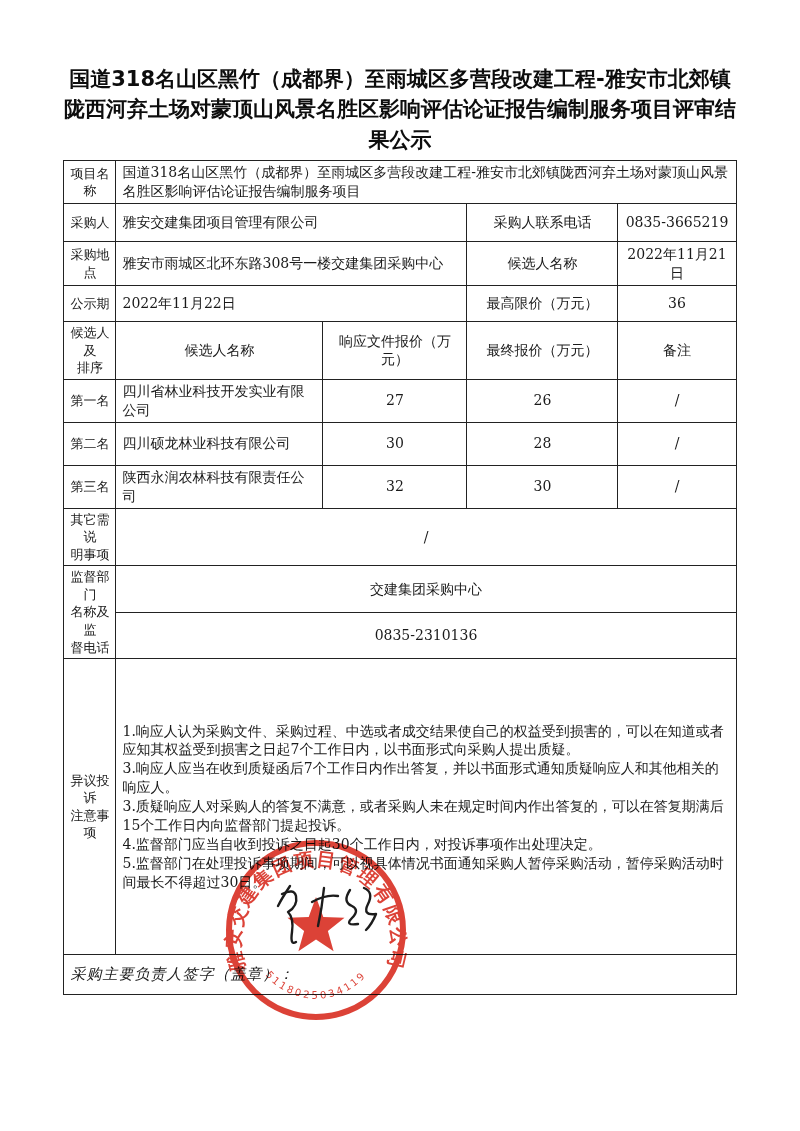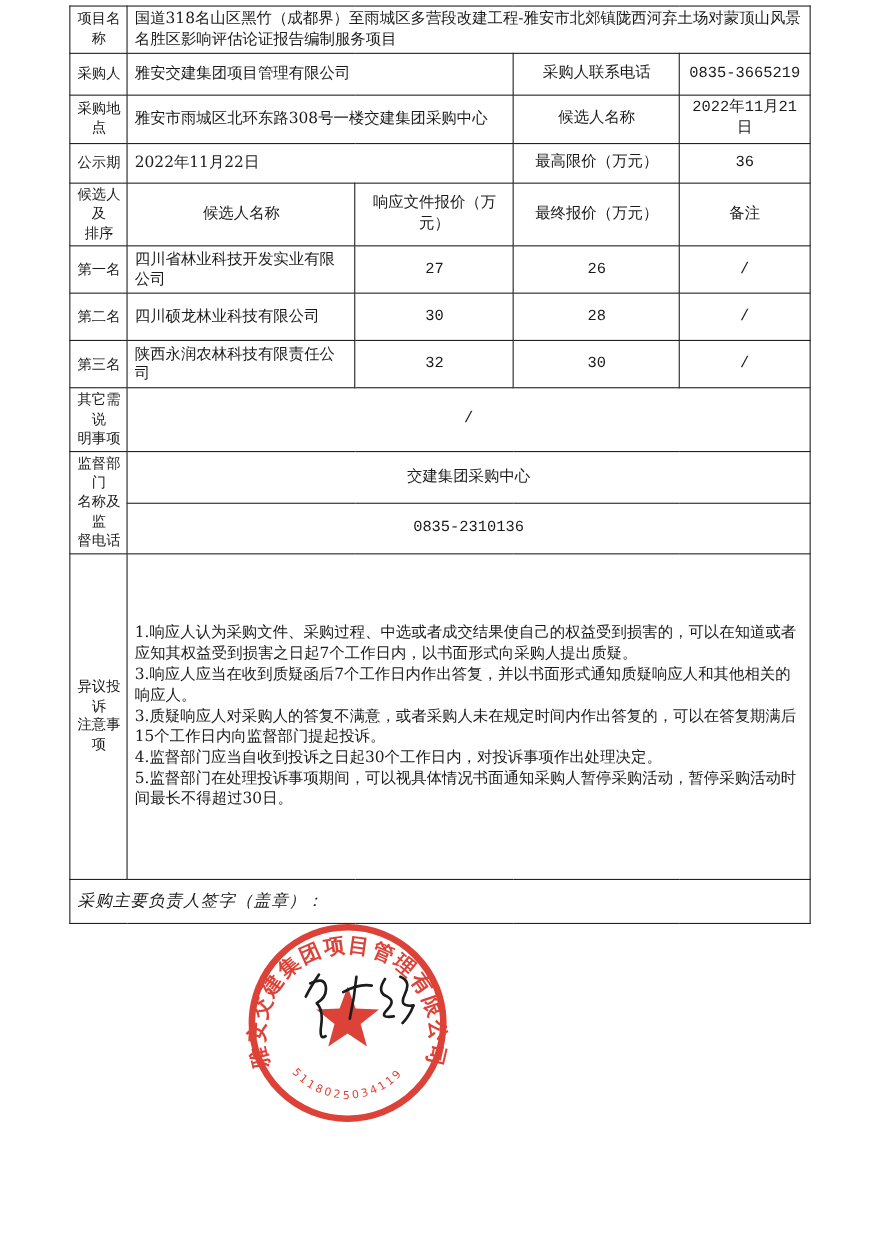--- a/index.html
+++ b/index.html
@@ -36,21 +36,21 @@
     line-height:1.35;
     vertical-align:middle;
     word-break:break-all;
   }
   td.lbl {
     text-align:center;
     white-space:pre-line;
     padding:2px 1px;
     font-size:13px;
   }
-  td.c { text-align:center;font-family:Liberation Mono, monospace; }
+  td.c { text-align:center; }
   td.l { text-align:left;margin-top:31px; }
   .objection-cell { padding:4px 10px; line-height:1.52; }
   .objection-cell .obj-item { margin:0; }
   .sign-cell { font-size:15px; padding-left:7px; letter-spacing:1px;font-style:italic; }
 
   
   .stamp {
     position:absolute;
     left:216px; top:830px;
     width:200px; height:200px;
@@ -67,20 +67,21 @@
     left:268px; top:878px;
     width:140px; height:90px;
     pointer-events:none;
   }
 </style>
 </head>
 <body>
 
 <div class="page">
 
+  <div class="title">国道318名山区黑竹（成都界）至雨城区多营段改建工程-雅安市北郊镇陇西河弃土场对蒙顶山风景名胜区影响评估论证报告编制服务项目评审结果公示</div>
 
   <table class="doc">
     <colgroup>
       <col style="width:52px">
         <col style="width:207px">
         <col style="width:144px">
         <col style="width:151px">
         <col style="width:118px">
     </colgroup>
 

